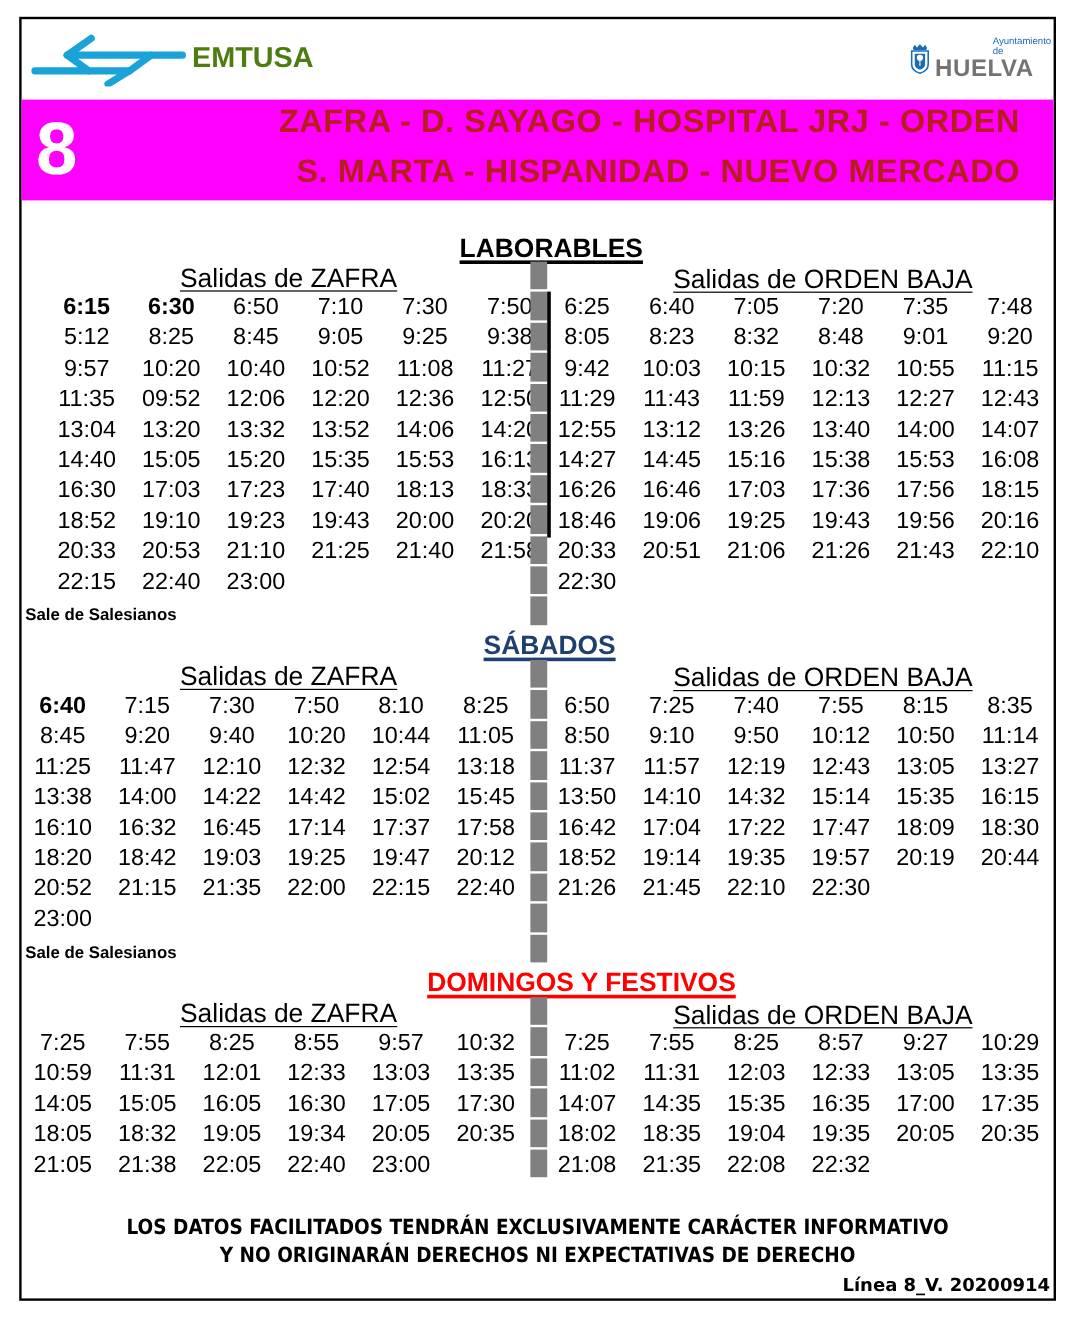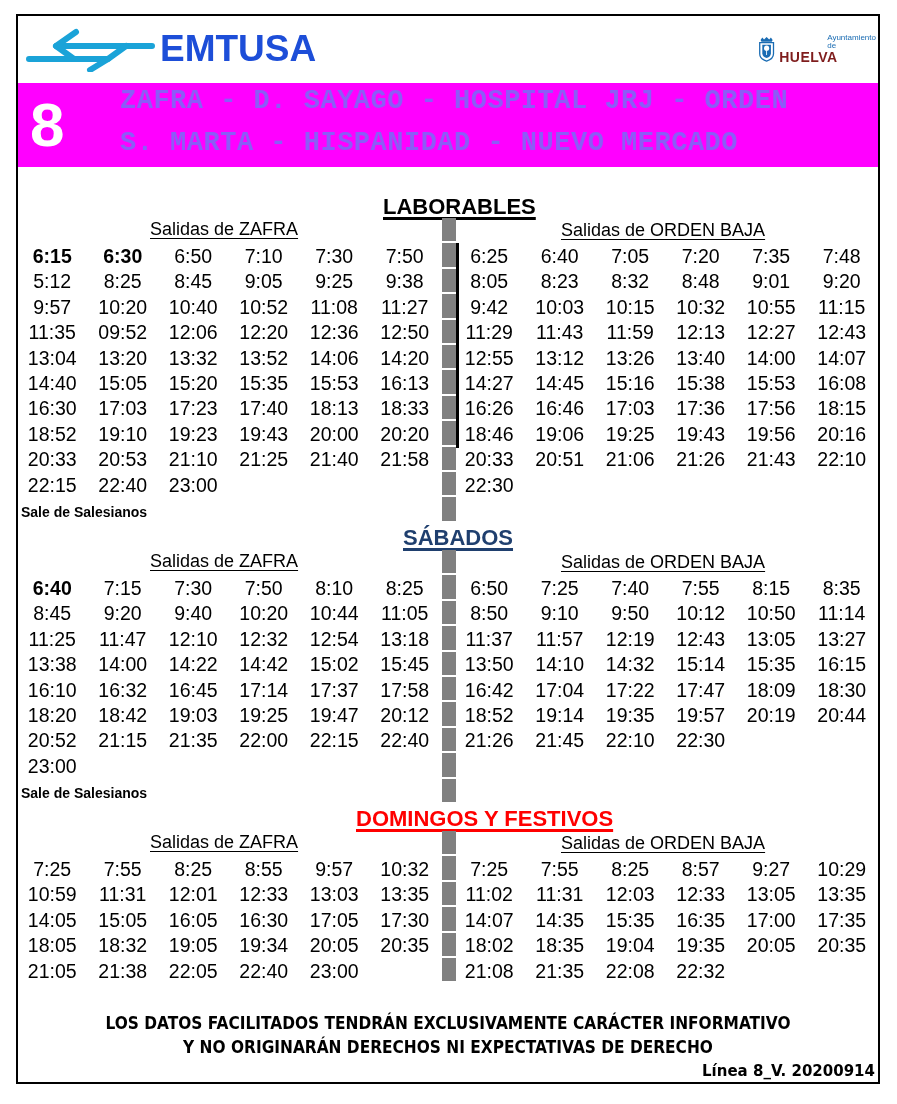--- a/index.html
+++ b/index.html
@@ -2,37 +2,37 @@
 <html><head>
 <meta charset="utf-8">
 <style>
   html, body { margin: 0; padding: 0; background: #ffffff; }
   body { width: 897px; height: 1104px; position: relative; overflow: hidden;
          font-family: "Liberation Sans", sans-serif; color: #000; }
   .frame { position: absolute; left: 16px; top: 14px; width: 864px; height: 1070px;
            border: 2px solid #000; box-sizing: border-box; }
   
   .logo { position: absolute; left: 26px; top: 26px; height: 46px; display: flex; align-items: center; }
-  .logo-text { font-weight: bold; font-size: 37px; color: #1d4ed8; letter-spacing: 0px; margin-left: 4px;
+  .logo-text { font-weight: bold; font-size: 24px; color: #4d7c0f; letter-spacing: 0px; margin-left: 4px;
                font-family: "Liberation Sans", sans-serif; }
   .city { position: absolute; left: 758px; top: 20px; width: 118px; height: 58px; display: flex; align-items: center; }
   .city-text { margin-left: 4px; line-height: 1; }
   .city-small { font-size: 8px; color: #1a6cb3; display: block; margin-left: 48px; }
-  .city-big { font-size: 14px; font-weight: bold; color: #7f1d1d; display: block; letter-spacing: 0.5px; }
+  .city-big { font-size: 20px; font-weight: bold; color: #737373; display: block; letter-spacing: 0.5px; }
   .band { position: absolute; left: 18px; top: 83px; width: 860px; height: 84px; background: #ff00ff; }
   .line-num { position: absolute; left: 30px; top: 84px; font-size: 62px; font-weight: bold; color: #fff; line-height: 82px;
               font-family: "Liberation Sans", sans-serif; }
-  .route1, .route2 { position: absolute; left: 120px; width: 730px; text-align: left; color: #8b5cf6; font-weight: bold;
-                     font-size: 27px; letter-spacing: 0.5px; font-family: Liberation Mono, monospace; }
+  .route1, .route2 { position: absolute; left: 120px; width: 730px; text-align: right; color: #b91c1c; font-weight: bold;
+                     font-size: 27px; letter-spacing: 0.5px; }
   .route1 { top: 86px; }
   .route2 { top: 128px; }
 
   .section-title { position: absolute; font-weight: bold; font-size: 22px; text-decoration: underline;
                    text-decoration-thickness: 3px; text-underline-offset: 3px; }
-  .sub-title { position: absolute; font-size: 18px; text-decoration: underline; text-underline-offset: 3px;
+  .sub-title { position: absolute; font-size: 22px; text-decoration: underline; text-underline-offset: 3px;
                text-decoration-thickness: 1px; }
   .grid { position: absolute; display: grid; grid-template-columns: repeat(6, 70.5px); }
   .grid span { font-size: 19.5px; height: 25.4px; line-height: 25.4px; text-align: center; white-space: nowrap; }
   .grid span.b { font-weight: bold; }
   .note { position: absolute; left: 21px; font-weight: bold; font-size: 14px; text-align: center; }
   .divider { position: absolute; left: 442px; width: 14px; }
   .divider i { display: block; width: 14px; height: 23.4px; background: #808080; margin-bottom: 2px; }
   .vline { position: absolute; left: 456px; width: 3px; background: #000; }
   .disclaimer { position: absolute; left: 18px; width: 860px; text-align: center; font-weight: bold; font-size: 17.5px;
                 line-height: 24px; top: 1011px; font-family: "DejaVu Sans", sans-serif; transform: scaleX(0.88); transform-origin: center; }
@@ -71,21 +71,21 @@
 </div>
 
 <div class="band"></div>
 <div class="line-num">8</div>
 <div class="route1">ZAFRA - D. SAYAGO - HOSPITAL JRJ - ORDEN</div>
 <div class="route2">S. MARTA - HISPANIDAD - NUEVO MERCADO</div>
 
 <div class="section-title" style="left:383px; top:194px; color:#000;">LABORABLES</div>
 <div class="sub-title" style="left:150px; top:219px;">Salidas de ZAFRA</div>
 <div class="sub-title" style="left:561px; top:220px;">Salidas de ORDEN BAJA</div>
-<div class="grid" id="g0l" style="left:17px; top:244px;">
+<div class="grid" id="g0l" style="left:17px; top:244px;padding-left:20px;">
     <span class="b">6:15</span>
     <span class="b">6:30</span>
     <span>6:50</span>
     <span>7:10</span>
     <span>7:30</span>
     <span>7:50</span>
     <span>5:12</span>
     <span>8:25</span>
     <span>8:45</span>
     <span>9:05</span>

